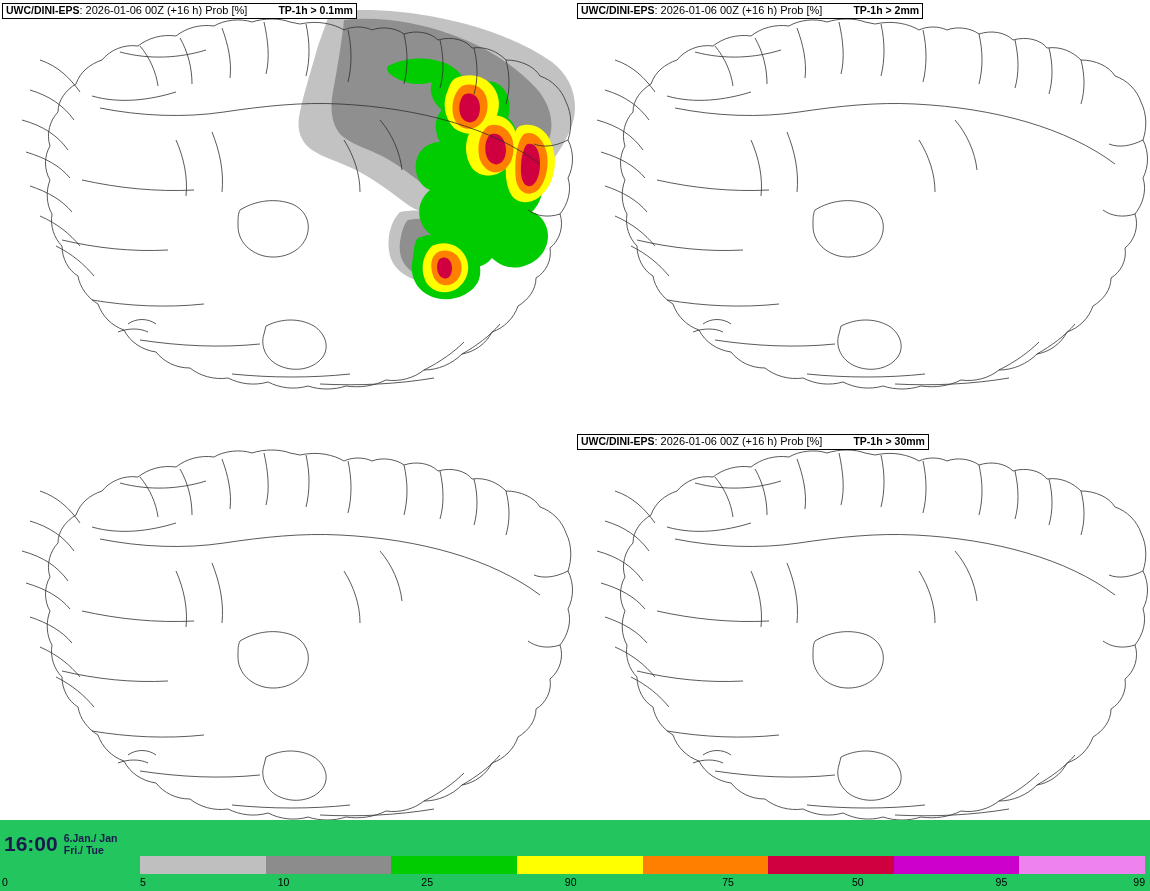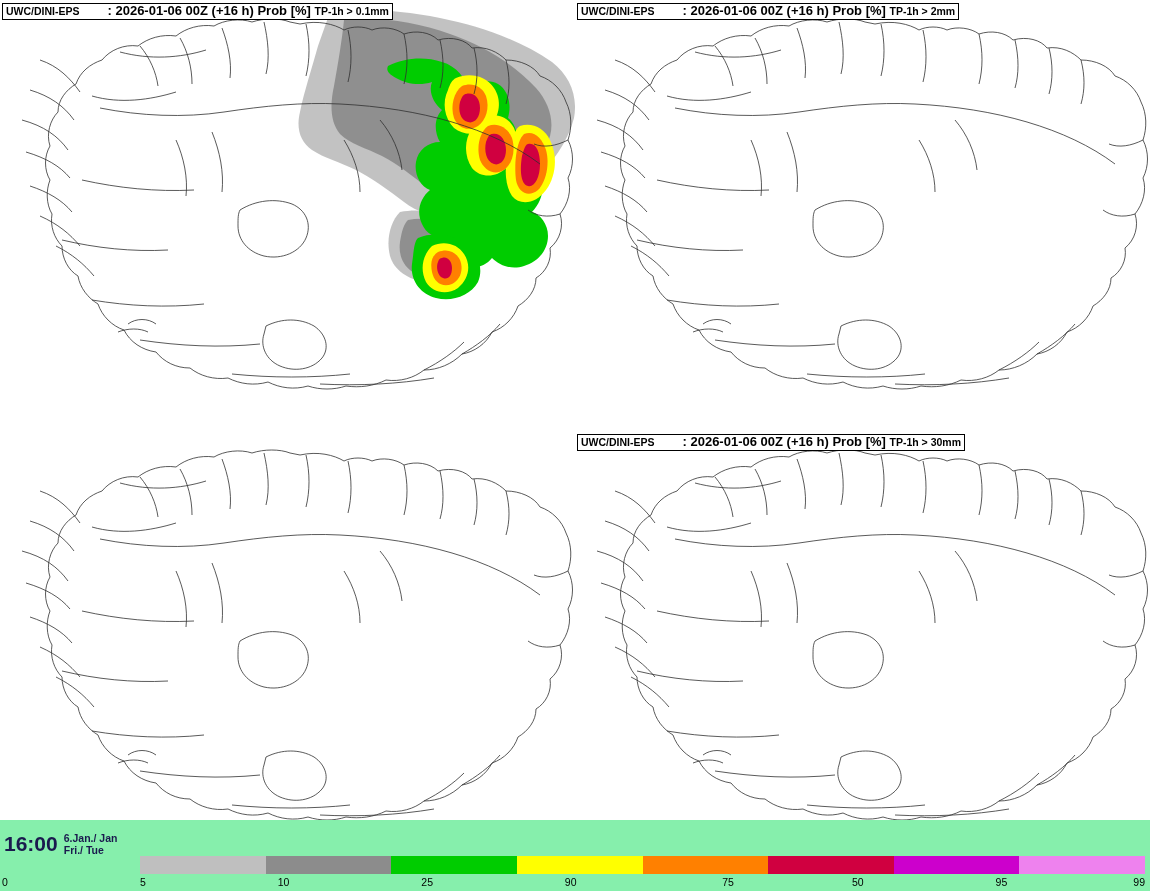--- a/index.html
+++ b/index.html
@@ -34,36 +34,36 @@
     background: #ffffff;
     border: 1px solid #000000;
     padding: 0px 3px 1px 3px;
     font-size: 10.5px;
     line-height: 13px;
     white-space: nowrap;
     z-index: 20;
   }
   .panel-tr .panel-title, .panel-br .panel-title { left: 2px; }
   .panel-title .model { font-weight: bold; font-size: 10.5px; }
-  .panel-title .meta  { font-weight: bold; font-size: 13px; padding-left: 28px; }
-  .panel-title .thr   { font-weight: bold; font-size: 10.5px; }
+  .panel-title .meta  { font-weight: normal; font-size: 11px; }
+  .panel-title .thr   { font-weight: bold; font-size: 10.5px; margin-left: 28px; }
 
   .map-wrap {
     position: absolute;
     left: 0; top: 0;
     width: 575px; height: 430px;
   }
   .map-wrap svg { display: block; width: 575px; height: 430px; }
 
   
   #bottom {
     position: absolute;
     left: 0; top: 820px;
     width: 1150px; height: 71px;
-    background: #86efac;
+    background: #22c55e;
   }
   #timestamp {
     position: absolute;
     left: 4px; top: 12px;
     display: flex;
     align-items: center;
     gap: 6px;
   }
   #time-big {
     font-size: 21px;

